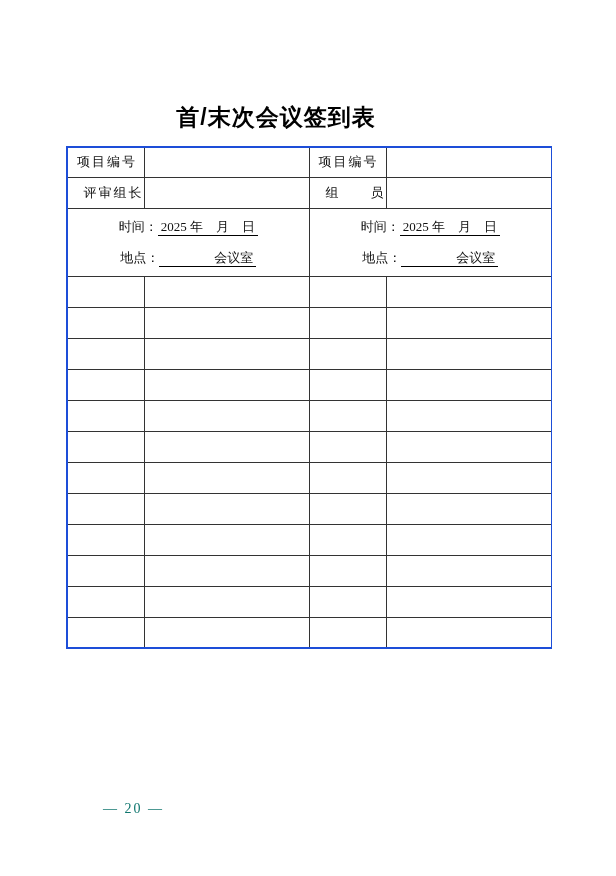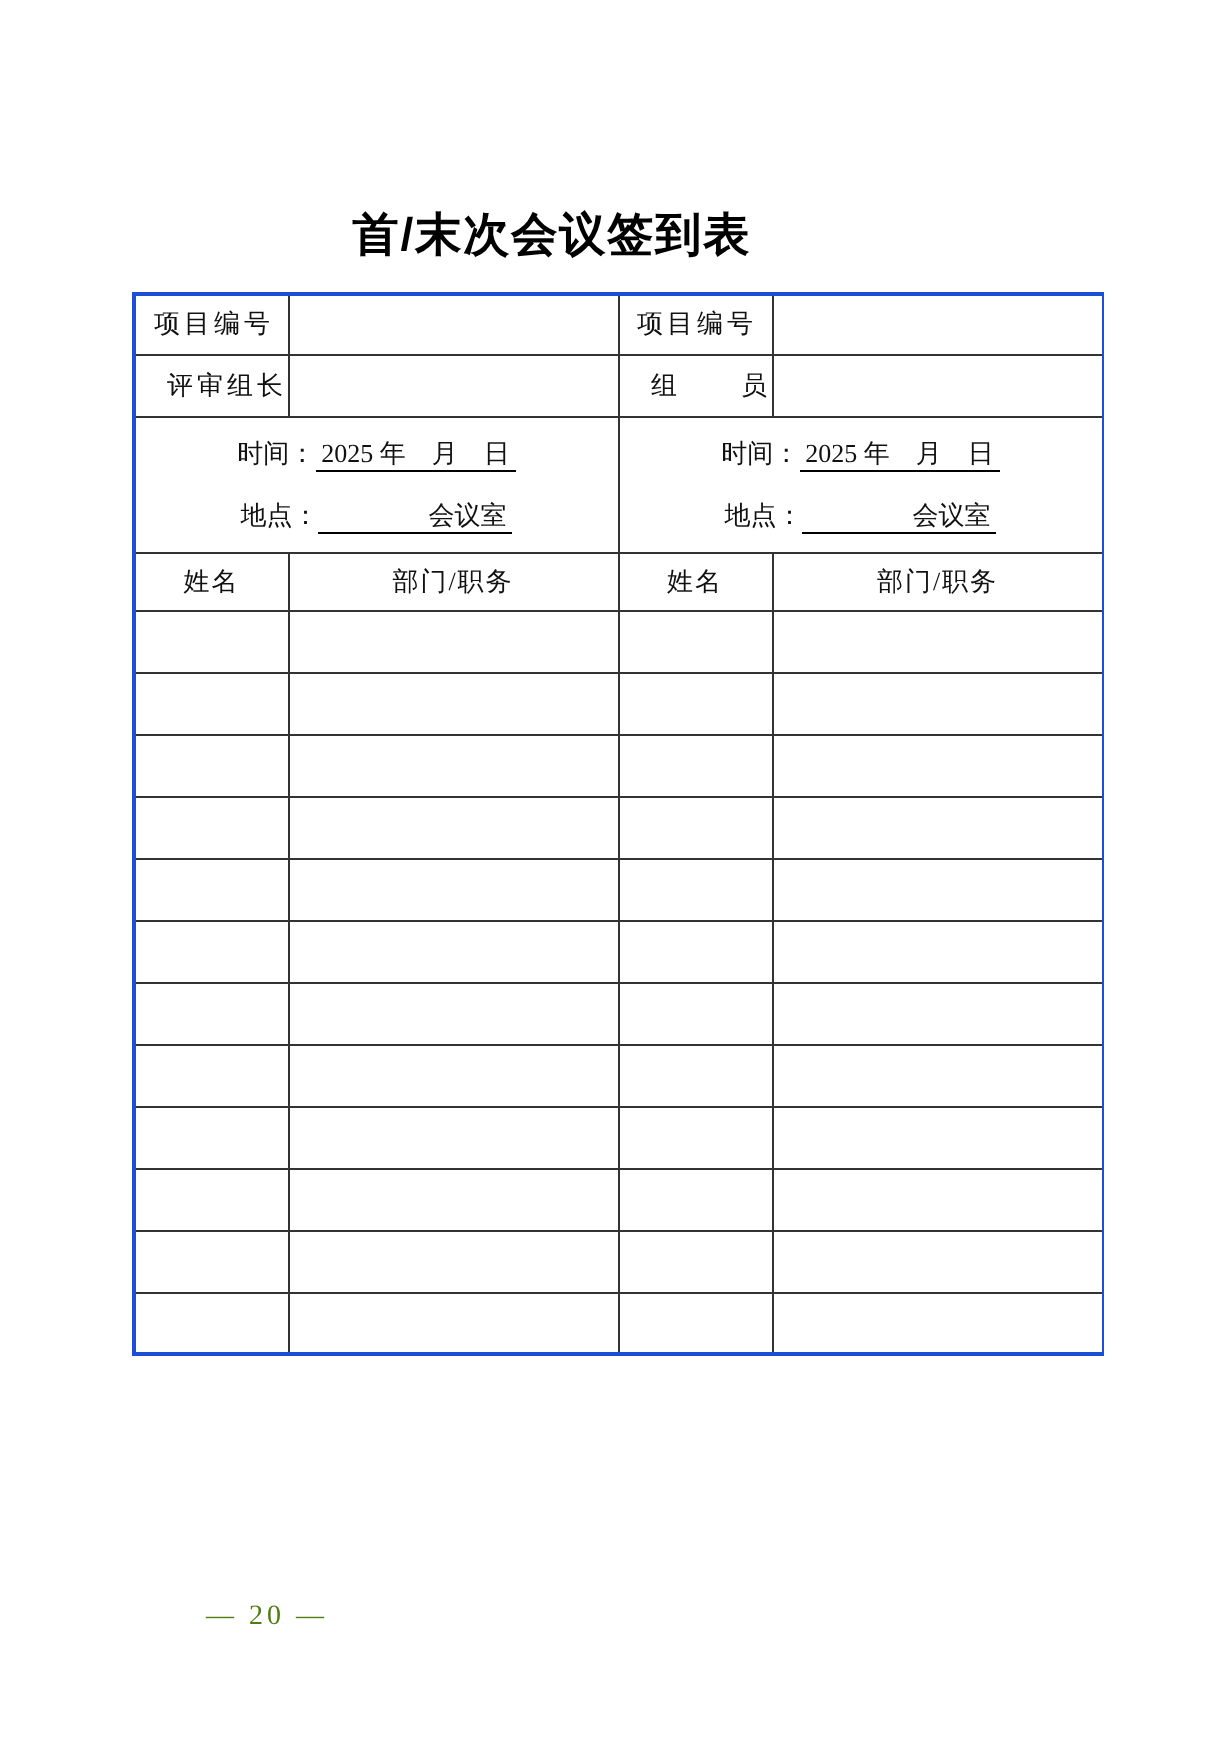--- a/index.html
+++ b/index.html
@@ -67,21 +67,21 @@
     border-bottom: 1px solid #000000;
     padding: 0 3px;
     line-height: 17px;
   }
   .pageno {
     position: absolute;
     left: 103px;
     top: 801px;
     font-size: 14px;
     letter-spacing: 2px;
-    color: #4d7c0f;
+    color: #0f766e;
   }
 </style>
 </head>
 <body>
 
 <div class="page">
 
   <div class="title">首/末次会议签到表</div>
 
   <table class="form">
@@ -106,26 +106,20 @@
       </tr>
       <tr class="r68">
         <td colspan="2" class="meeting">
           <div class="mline"><span>时间：</span><span class="uline">2025 年　月　日</span></div>
           <div class="mline"><span>地点：</span><span class="uline"><span>　　　　</span><span>会议室</span></span></div>
         </td>
         <td colspan="2" class="meeting">
           <div class="mline"><span>时间：</span><span class="uline">2025 年　月　日</span></div>
           <div class="mline"><span>地点：</span><span class="uline"><span>　　　　</span><span>会议室</span></span></div>
         </td>
-      </tr>
-      <tr class="r29">
-        <td class="center">姓名</td>
-        <td class="center">部门/职务</td>
-        <td class="center">姓名</td>
-        <td class="center">部门/职务</td>
       </tr>
     </tbody>
     <tbody id="empty-rows">
         <tr class="r31">
           <td></td>
           <td></td>
           <td></td>
           <td></td>
         </tr>
         <tr class="r31">

